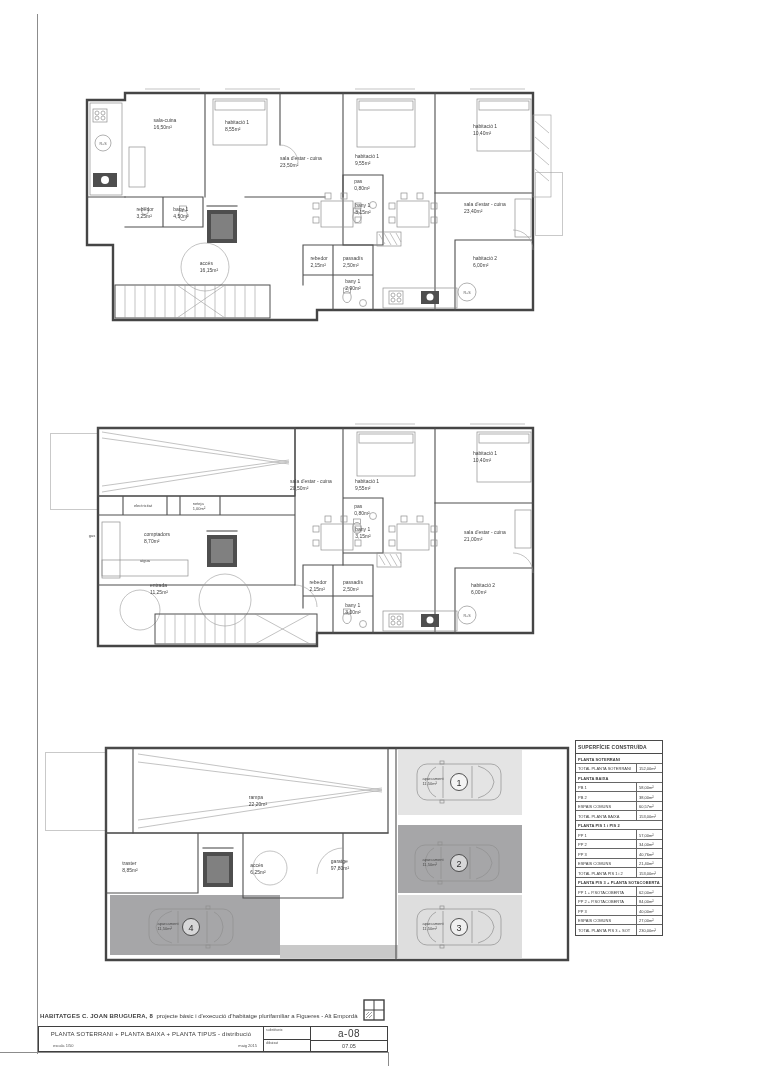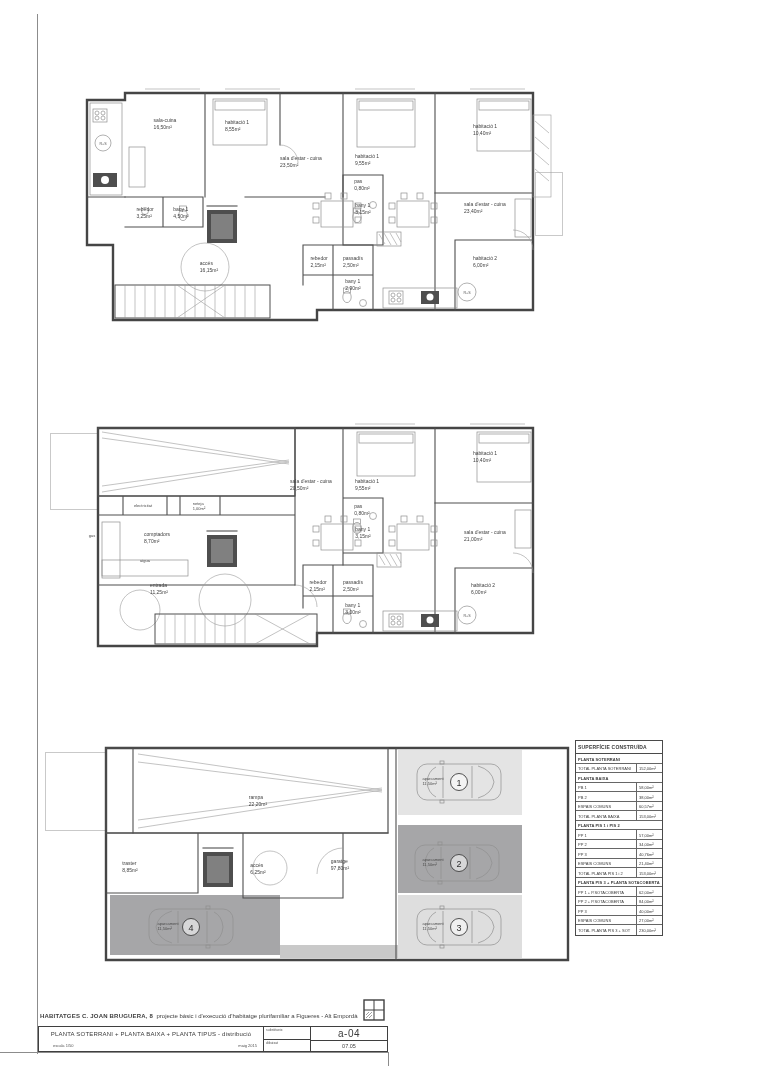--- a/index.html
+++ b/index.html
@@ -421,16 +421,16 @@
     <div class="tb-sub">
       <span>escala 1/50</span>
       <span>maig 2015</span>
     </div>
   </div>
   <div class="tb-fields">
     <div class="tb-field">substitueix</div>
     <div class="tb-field">dibuixat</div>
   </div>
   <div class="tb-sheet">
-    <div class="tb-code">a-04</div>
+    <div class="tb-code">a-08</div>
     <div class="tb-num">07.05</div>
   </div>
 </div>
 
 </body></html>

